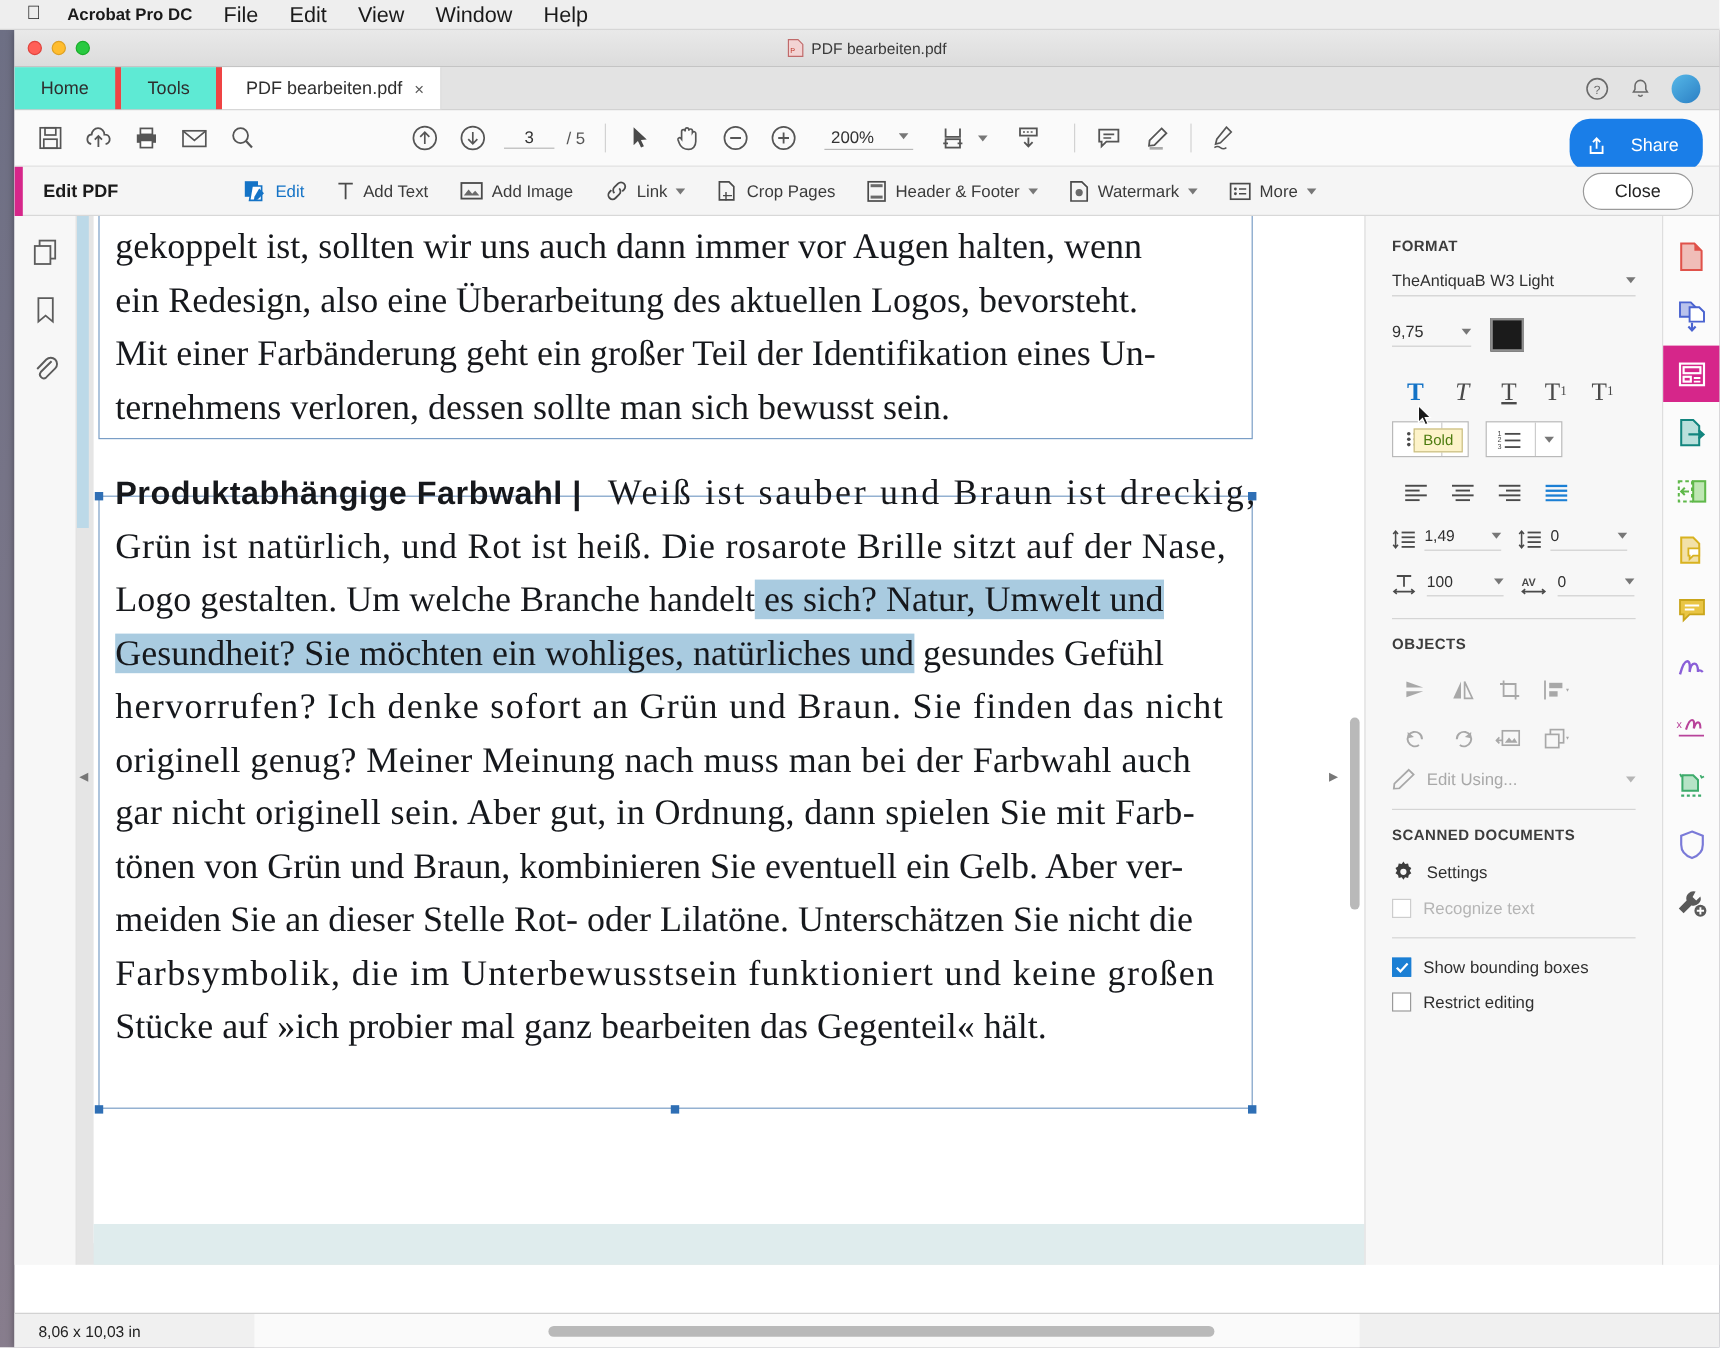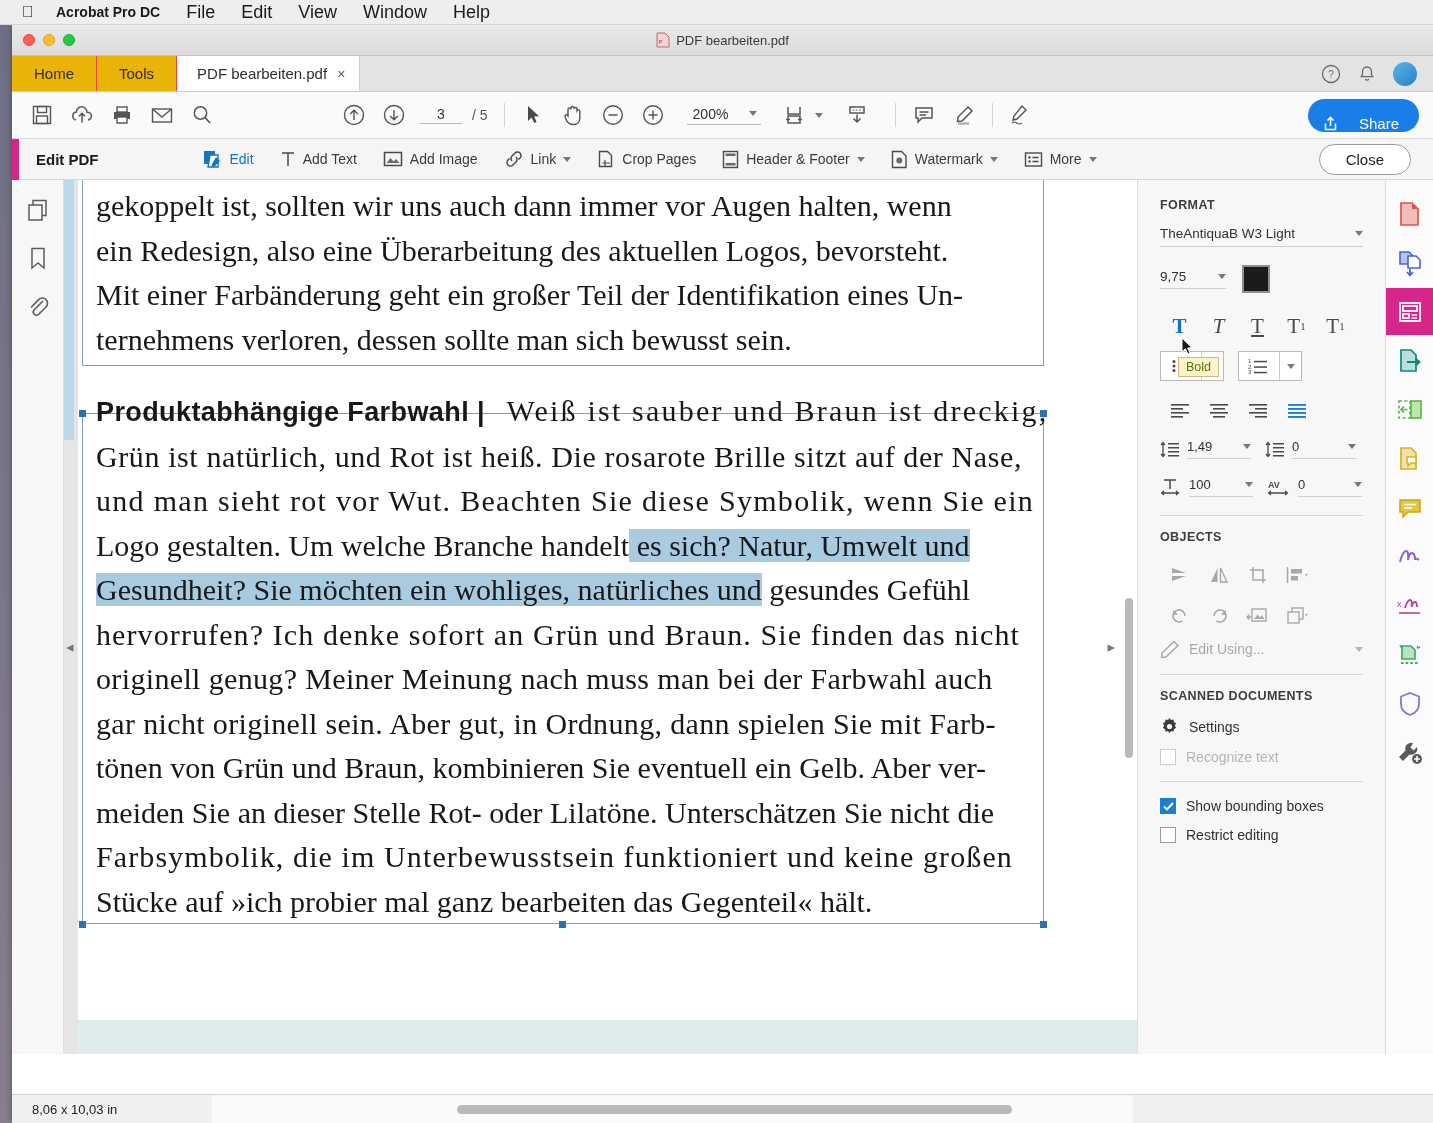--- a/index.html
+++ b/index.html
@@ -61,22 +61,22 @@
   .tabstrip {
     height: 36px; width: 100%;
     background: #e3e3e3;
     display: flex; align-items: stretch;
     border-bottom: 1px solid #c9c9c9;
     position: relative;
   }
   .tab {
     display: flex; align-items: center; justify-content: center;
     font-size: 15px; color: #2e2e2e; padding: 0 22px;
-    border-right: 1px solid #ef4444;
-    background: #eab308;
+    border-right: 5px solid #ef4444;
+    background: #5eead4;
   }
   .tab.active-doc {
     background: #ffffff; padding: 0 14px 0 20px; gap: 10px;
     border-right: 1px solid #cfcfcf;
   }
   .tab .tabclose { font-size: 14px; color: #5a5a5a; }
   .tabstrip .tab-filler { flex: 1; background: #e3e3e3; }
   .tabstrip-right { display: flex; align-items: center; gap: 16px; padding: 0 16px; background: #e3e3e3; }
   .circ-icon { width: 20px; height: 20px; color: #6a6a6a; }
   .avatar-circ {
@@ -108,23 +108,23 @@
   .pagetotal { font-size: 14px; color: #555; }
   .zoombox {
     display: flex; align-items: center; gap: 6px; margin-left: 14px;
     border-bottom: 1px solid #b8b8b8; padding: 0 4px 2px 6px; min-width: 74px;
     justify-content: space-between;
   }
   .zoomval { font-size: 14px; color: #333; }
   .caret { width: 0; height: 0; border-left: 4px solid transparent; border-right: 4px solid transparent; border-top: 5px solid #777; }
   .share-btn {
     position: absolute; right: 14px; top: 7px;
-    height: 33px; padding: 0 20px 0 14px; border-radius: 17px;
+    height: 44px; padding: 0 20px 0 14px; border-radius: 17px;
     background: #1a7ee8; color: #fff; font-size: 15px;
-    display: flex; align-items: flex-end; gap: 20px;
+    display: flex; align-items: center; gap: 20px;
   }
 
   
   .editbar {
     height: 41px; width: 100%; background: #f5f5f5;
     border-bottom: 1px solid #d8d8d8;
     display: flex; align-items: center; position: relative;
   }
   .editbar .pinkbar { position: absolute; left: 0; top: 0; width: 7px; height: 41px; background: #d6268a; }
   .editbar-title { margin-left: 24px; font-size: 15px; font-weight: bold; color: #1a1a1a; }
@@ -587,21 +587,20 @@
           <div class="handle" style="left:1px; top:741px;"></div>
           <div class="handle" style="left:481px; top:741px;"></div>
           <div class="handle" style="left:962px; top:741px;"></div>
 
           <div class="textblock" style="left:18px; top:209px; width:962px;">
             <div class="tline">
               <span class="bold-head">Produktabhängige Farbwahl |</span>
               <span style="margin-left:14px; letter-spacing:2.2px;">Weiß ist sauber und Braun ist dreckig,</span>
             </div>
             <div class="tline" style="letter-spacing:.6px;">Grün ist natürlich, und Rot ist heiß. Die rosarote Brille sitzt auf der Nase,</div>
-            <div class="tline" style="letter-spacing:1.3px;">und man sieht rot vor Wut. Beachten Sie diese Symbolik, wenn Sie ein</div>
             <div class="tline">
               <span>Logo gestalten. Um welche Branche handelt</span><span class="sel"> es sich? Natur, Umwelt und</span>
             </div>
             <div class="tline">
               <span class="sel">Gesundheit? Sie möchten ein wohliges, natürliches und</span><span> gesundes Gefühl</span>
             </div>
             <div class="tline" style="letter-spacing:1.1px;">hervorrufen? Ich denke sofort an Grün und Braun. Sie finden das nicht</div>
             <div class="tline" style="letter-spacing:.35px;">originell genug? Meiner Meinung nach muss man bei der Farbwahl auch</div>
             <div class="tline" style="letter-spacing:.35px;">gar nicht originell sein. Aber gut, in Ordnung, dann spielen Sie mit Farb-</div>
             <div class="tline" style="letter-spacing:0px;">tönen von Grün und Braun, kombinieren Sie eventuell ein Gelb. Aber ver-</div>

